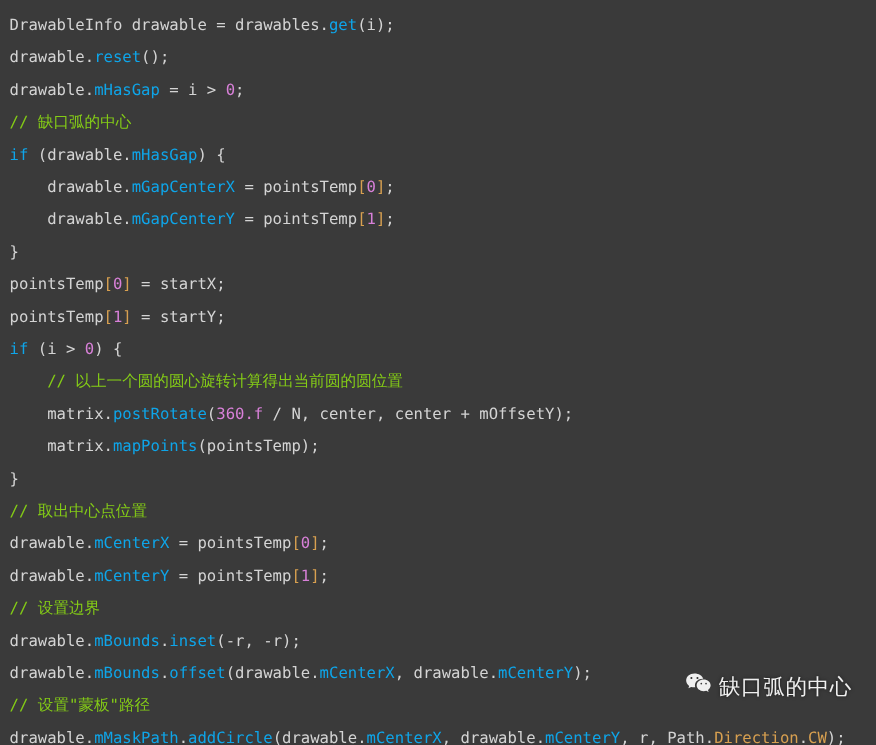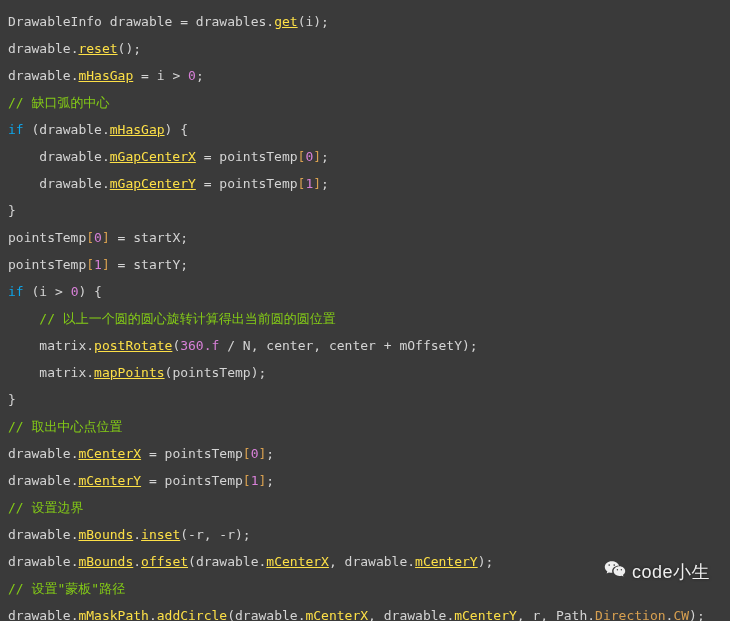--- a/index.html
+++ b/index.html
@@ -18,21 +18,21 @@
   pre {
     margin: 0;
     white-space: pre;
   }
   .line { }
   .t-keyword { color: #0ea5e9; }     
   .t-ident   { color: #d4d4d4; }
   .t-punc    { color: #d4d4d4; }
   .t-op      { color: #d4d4d4; }
   .t-dot     { color: #d4d4d4; }
-  .t-method  { color: #fde047; text-decoration: underline; }     
+  .t-method  { color: #0ea5e9; }     
   .t-num     { color: #d880d8; }     
   .t-paren   { color: #d4d4d4; }
   .t-brace   { color: #d4d4d4; }
   .t-bracket { color: #d8a050; }
   .t-comment { color: #84cc16; }
   .t-type    { color: #d4d4d4; }
   .t-attr    { color: #d8a050; }
   .watermark {
     position: absolute;
     right: 20px;
@@ -56,14 +56,14 @@
 <body>
 
 <pre id="code"><div class="line"><span class="t-type">DrawableInfo </span><span class="t-ident">drawable </span><span class="t-op">= </span><span class="t-ident">drawables</span><span class="t-dot">.</span><span class="t-method">get</span><span class="t-paren">(</span><span class="t-ident">i</span><span class="t-paren">)</span><span class="t-punc">;</span></div><div class="line"><span class="t-ident">drawable</span><span class="t-dot">.</span><span class="t-method">reset</span><span class="t-paren">()</span><span class="t-punc">;</span></div><div class="line"><span class="t-ident">drawable</span><span class="t-dot">.</span><span class="t-method">mHasGap</span><span class="t-op"> = </span><span class="t-ident">i </span><span class="t-op">&gt; </span><span class="t-num">0</span><span class="t-punc">;</span></div><div class="line"><span class="t-comment">// 缺口弧的中心</span></div><div class="line"><span class="t-keyword">if</span><span class="t-paren"> (</span><span class="t-ident">drawable</span><span class="t-dot">.</span><span class="t-method">mHasGap</span><span class="t-paren">)</span><span class="t-brace"> {</span></div><div class="line"><span class="t-ident">    drawable</span><span class="t-dot">.</span><span class="t-method">mGapCenterX</span><span class="t-op"> = </span><span class="t-ident">pointsTemp</span><span class="t-bracket">[</span><span class="t-num">0</span><span class="t-bracket">]</span><span class="t-punc">;</span></div><div class="line"><span class="t-ident">    drawable</span><span class="t-dot">.</span><span class="t-method">mGapCenterY</span><span class="t-op"> = </span><span class="t-ident">pointsTemp</span><span class="t-bracket">[</span><span class="t-num">1</span><span class="t-bracket">]</span><span class="t-punc">;</span></div><div class="line"><span class="t-brace">}</span></div><div class="line"><span class="t-ident">pointsTemp</span><span class="t-bracket">[</span><span class="t-num">0</span><span class="t-bracket">]</span><span class="t-op"> = </span><span class="t-ident">startX</span><span class="t-punc">;</span></div><div class="line"><span class="t-ident">pointsTemp</span><span class="t-bracket">[</span><span class="t-num">1</span><span class="t-bracket">]</span><span class="t-op"> = </span><span class="t-ident">startY</span><span class="t-punc">;</span></div><div class="line"><span class="t-keyword">if</span><span class="t-paren"> (</span><span class="t-ident">i </span><span class="t-op">&gt; </span><span class="t-num">0</span><span class="t-paren">)</span><span class="t-brace"> {</span></div><div class="line"><span class="t-comment">    // 以上一个圆的圆心旋转计算得出当前圆的圆位置</span></div><div class="line"><span class="t-ident">    matrix</span><span class="t-dot">.</span><span class="t-method">postRotate</span><span class="t-paren">(</span><span class="t-num">360.f</span><span class="t-op"> / </span><span class="t-ident">N</span><span class="t-punc">, </span><span class="t-ident">center</span><span class="t-punc">, </span><span class="t-ident">center </span><span class="t-op">+ </span><span class="t-ident">mOffsetY</span><span class="t-paren">)</span><span class="t-punc">;</span></div><div class="line"><span class="t-ident">    matrix</span><span class="t-dot">.</span><span class="t-method">mapPoints</span><span class="t-paren">(</span><span class="t-ident">pointsTemp</span><span class="t-paren">)</span><span class="t-punc">;</span></div><div class="line"><span class="t-brace">}</span></div><div class="line"><span class="t-comment">// 取出中心点位置</span></div><div class="line"><span class="t-ident">drawable</span><span class="t-dot">.</span><span class="t-method">mCenterX</span><span class="t-op"> = </span><span class="t-ident">pointsTemp</span><span class="t-bracket">[</span><span class="t-num">0</span><span class="t-bracket">]</span><span class="t-punc">;</span></div><div class="line"><span class="t-ident">drawable</span><span class="t-dot">.</span><span class="t-method">mCenterY</span><span class="t-op"> = </span><span class="t-ident">pointsTemp</span><span class="t-bracket">[</span><span class="t-num">1</span><span class="t-bracket">]</span><span class="t-punc">;</span></div><div class="line"><span class="t-comment">// 设置边界</span></div><div class="line"><span class="t-ident">drawable</span><span class="t-dot">.</span><span class="t-method">mBounds</span><span class="t-dot">.</span><span class="t-method">inset</span><span class="t-paren">(</span><span class="t-op">-</span><span class="t-ident">r</span><span class="t-punc">, </span><span class="t-op">-</span><span class="t-ident">r</span><span class="t-paren">)</span><span class="t-punc">;</span></div><div class="line"><span class="t-ident">drawable</span><span class="t-dot">.</span><span class="t-method">mBounds</span><span class="t-dot">.</span><span class="t-method">offset</span><span class="t-paren">(</span><span class="t-ident">drawable</span><span class="t-dot">.</span><span class="t-method">mCenterX</span><span class="t-punc">, </span><span class="t-ident">drawable</span><span class="t-dot">.</span><span class="t-method">mCenterY</span><span class="t-paren">)</span><span class="t-punc">;</span></div><div class="line"><span class="t-comment">// 设置"蒙板"路径</span></div><div class="line"><span class="t-ident">drawable</span><span class="t-dot">.</span><span class="t-method">mMaskPath</span><span class="t-dot">.</span><span class="t-method">addCircle</span><span class="t-paren">(</span><span class="t-ident">drawable</span><span class="t-dot">.</span><span class="t-method">mCenterX</span><span class="t-punc">, </span><span class="t-ident">drawable</span><span class="t-dot">.</span><span class="t-method">mCenterY</span><span class="t-punc">, </span><span class="t-ident">r</span><span class="t-punc">, </span><span class="t-ident">Path</span><span class="t-dot">.</span><span class="t-attr">Direction</span><span class="t-dot">.</span><span class="t-attr">CW</span><span class="t-paren">)</span><span class="t-punc">;</span></div></pre>
 
 <div class="watermark">
   <span>
     <svg viewBox="0 0 36 30">
         <path d="M12.5 2C6 2 1 6.4 1 11.8c0 3 1.6 5.7 4.2 7.5l-1.1 3.3 3.8-1.9c1.4.4 2.9.6 4.5.6.4 0 .8 0 1.2-.1-.3-.9-.4-1.8-.4-2.7 0-5 4.8-9 10.7-9 .3 0 .6 0 .9 0C23.5 5 18.5 2 12.5 2zM8.3 9.8c-.8 0-1.4-.6-1.4-1.4s.6-1.4 1.4-1.4 1.4.6 1.4 1.4-.6 1.4-1.4 1.4zm8.4 0c-.8 0-1.4-.6-1.4-1.4s.6-1.4 1.4-1.4 1.4.6 1.4 1.4-.6 1.4-1.4 1.4zM35 18.5c0-4.5-4.3-8.1-9.7-8.1s-9.7 3.6-9.7 8.1 4.3 8.1 9.7 8.1c1.3 0 2.6-.2 3.7-.5l3.2 1.6-.9-2.8C33.6 23.4 35 21.1 35 18.5zM22 17.4c-.7 0-1.2-.5-1.2-1.2s.5-1.2 1.2-1.2 1.2.5 1.2 1.2-.5 1.2-1.2 1.2zm6.6 0c-.7 0-1.2-.5-1.2-1.2s.5-1.2 1.2-1.2 1.2.5 1.2 1.2-.5 1.2-1.2 1.2z"></path>
       </svg>
   </span>
-  <span>code小生</span>
+  <span>缺口弧的中心</span>
 </div>
 
 </body></html>

